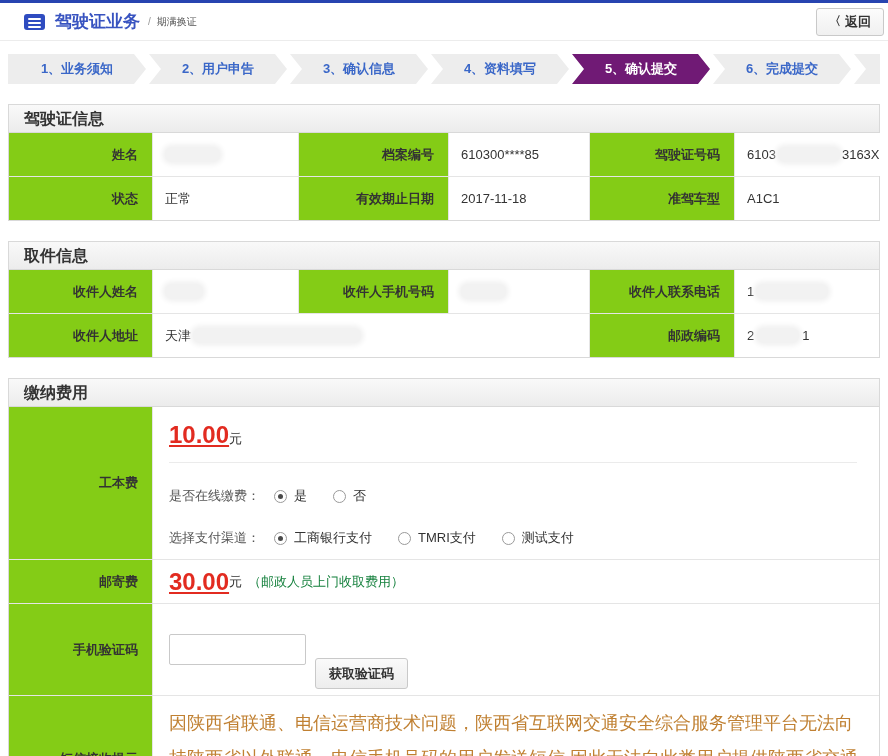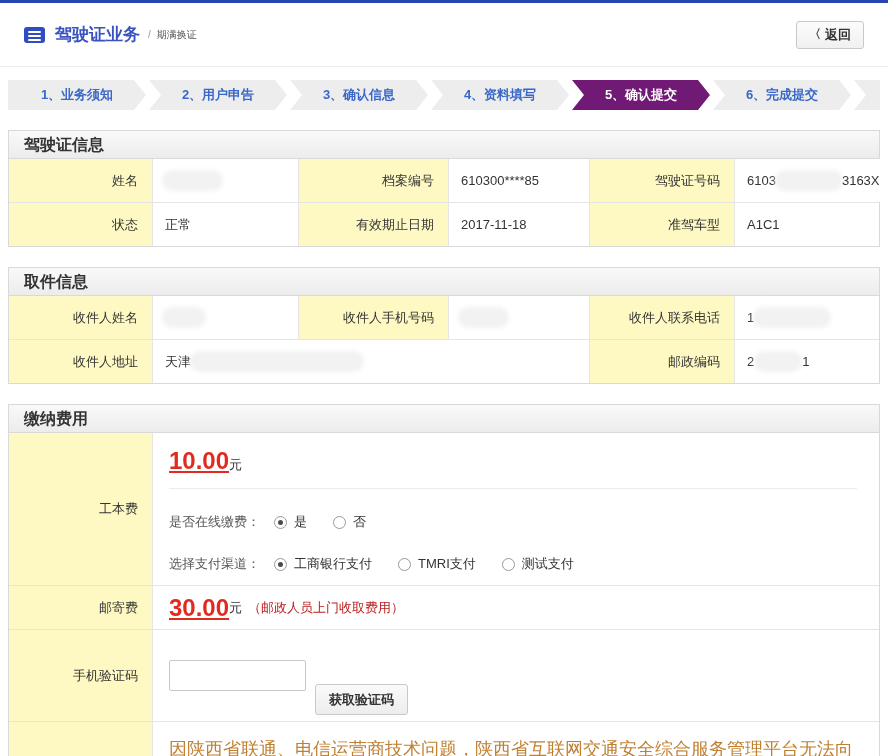--- a/index.html
+++ b/index.html
@@ -2,21 +2,21 @@
 <html><head>
 <meta charset="utf-8">
 <style>
   * { margin:0; padding:0; box-sizing:border-box; }
   html,body { width:888px; height:756px; background:#fff; overflow:hidden;
     font-family:"Liberation Sans","DejaVu Sans",sans-serif; font-size:13px; color:#333; }
 
   .topline { height:3px; background:#2744b0; }
 
   
-  .header { height:64px; display:flex; align-items:center; padding:0 24px 0 24px; border-bottom:1px solid #ececec; }
+  .header { height:38px; display:flex; align-items:center; padding:0 4px 0 24px; border-bottom:1px solid #ececec; }
   .hicon { width:21px; height:16px; background:#2f4cc0; border-radius:3px; position:relative; flex:0 0 auto; }
   .hicon::before { content:""; position:absolute; left:4px; right:4px; top:4px; height:2px; background:#fff;
     box-shadow:0 4px 0 #fff, 0 8px 0 #fff; border-radius:1px; }
   .htitle { color:#3853c0; font-size:17px; font-weight:bold; margin-left:10px; }
   .hsub { color:#555; font-size:10px; margin-left:8px; }
   .hsub .slash { color:#999; margin-right:6px; }
   .spacer { flex:1; }
   .back-btn { height:28px; padding:0 12px; border:1px solid #c9c9c9; border-radius:3px;
     background:linear-gradient(#fcfcfc,#f0f0f0); color:#333; font-size:13px; font-weight:bold;
     display:flex; align-items:center; gap:4px; cursor:pointer; }
@@ -36,40 +36,40 @@
   .section { margin:20px 8px 0 8px; border:1px solid #d9d9d9; }
   .sec-head { height:28px; line-height:27px; padding-left:15px; font-weight:bold; font-size:16px; color:#333;
     background:linear-gradient(#f9f9f9,#ececec); border-bottom:1px solid #d9d9d9; }
   .grid-row { display:grid; }
   .grid-row + .grid-row { border-top:1px solid #e5e5e5; }
   .cols6 { grid-template-columns:144px 146px 150px 141px 145px 1fr; }
   .cols-addr { grid-template-columns:144px 437px 145px 1fr; }
   .cols-fee { grid-template-columns:144px 1fr; }
   .cell { display:flex; align-items:center; min-height:43px; padding:0 12px; background:#fff; border-right:1px solid #e5e5e5; }
   .cell:last-child { border-right:none; }
-  .cell.lbl { background:#fef9c3; justify-content:flex-end; font-weight:normal; padding-right:14px; color:#333; }
+  .cell.lbl { background:#84cc16; justify-content:flex-end; font-weight:bold; padding-right:14px; color:#333; }
 
   .smudge { display:inline-block; height:15px; border-radius:7px; background:#f2f2f2;
     box-shadow:0 0 5px 3px #f2f2f2; vertical-align:middle; }
 
   
   .fee-main { display:block; padding:14px 16px 12px 16px; }
   .amount { color:#e22b20; font-size:24px; font-weight:bold;text-decoration:underline; }
   .yuan { font-size:13px; color:#333; }
   .fee-divider { border:none; border-top:1px solid #ebebeb; margin:13px 6px 12px 0; }
   .opt-line { display:flex; align-items:flex-end; font-size:13px; color:#555; margin-top:24px; }
   .opt-line:first-of-type { margin-top:0; }
   .opt-label { margin-right:14px; color:#555; }
   .radio { width:13px; height:13px; border:1px solid #9a9a9a; border-radius:50%; background:#fff;
     display:inline-block; position:relative; margin-right:7px; flex:0 0 auto; cursor:pointer; }
   .radio.checked::after { content:""; position:absolute; left:3px; top:3px; width:5px; height:5px;
     background:#4a4a4a; border-radius:50%; }
   .opt-item { display:flex; align-items:center; margin-right:26px; color:#333; }
 
-  .postage-note { color:#b91c1c; font-size:13px; margin-left:6px; }
+  .postage-note { color:#15803d; font-size:13px; margin-left:6px; }
 
   .code-input { width:137px; height:31px; border:1px solid #c9c9c9; border-radius:2px; padding:0 8px;
     font-size:13px; font-family:inherit; }
   .code-btn { height:31px; margin-left:9px; padding:0 13px; border:1px solid #c9c9c9; border-radius:3px;
     background:linear-gradient(#fafafa,#ededed); font-size:13px; font-weight:bold; color:#333; cursor:pointer;margin-top:48px; }
 
   .sms-tip-cell { padding:10px 16px; line-height:1.95; color:#c08032; font-size:18px; align-items:center; }
 
   
   .footer { margin:20px 8px 0 8px; height:61px; background:#f5f5f5;

